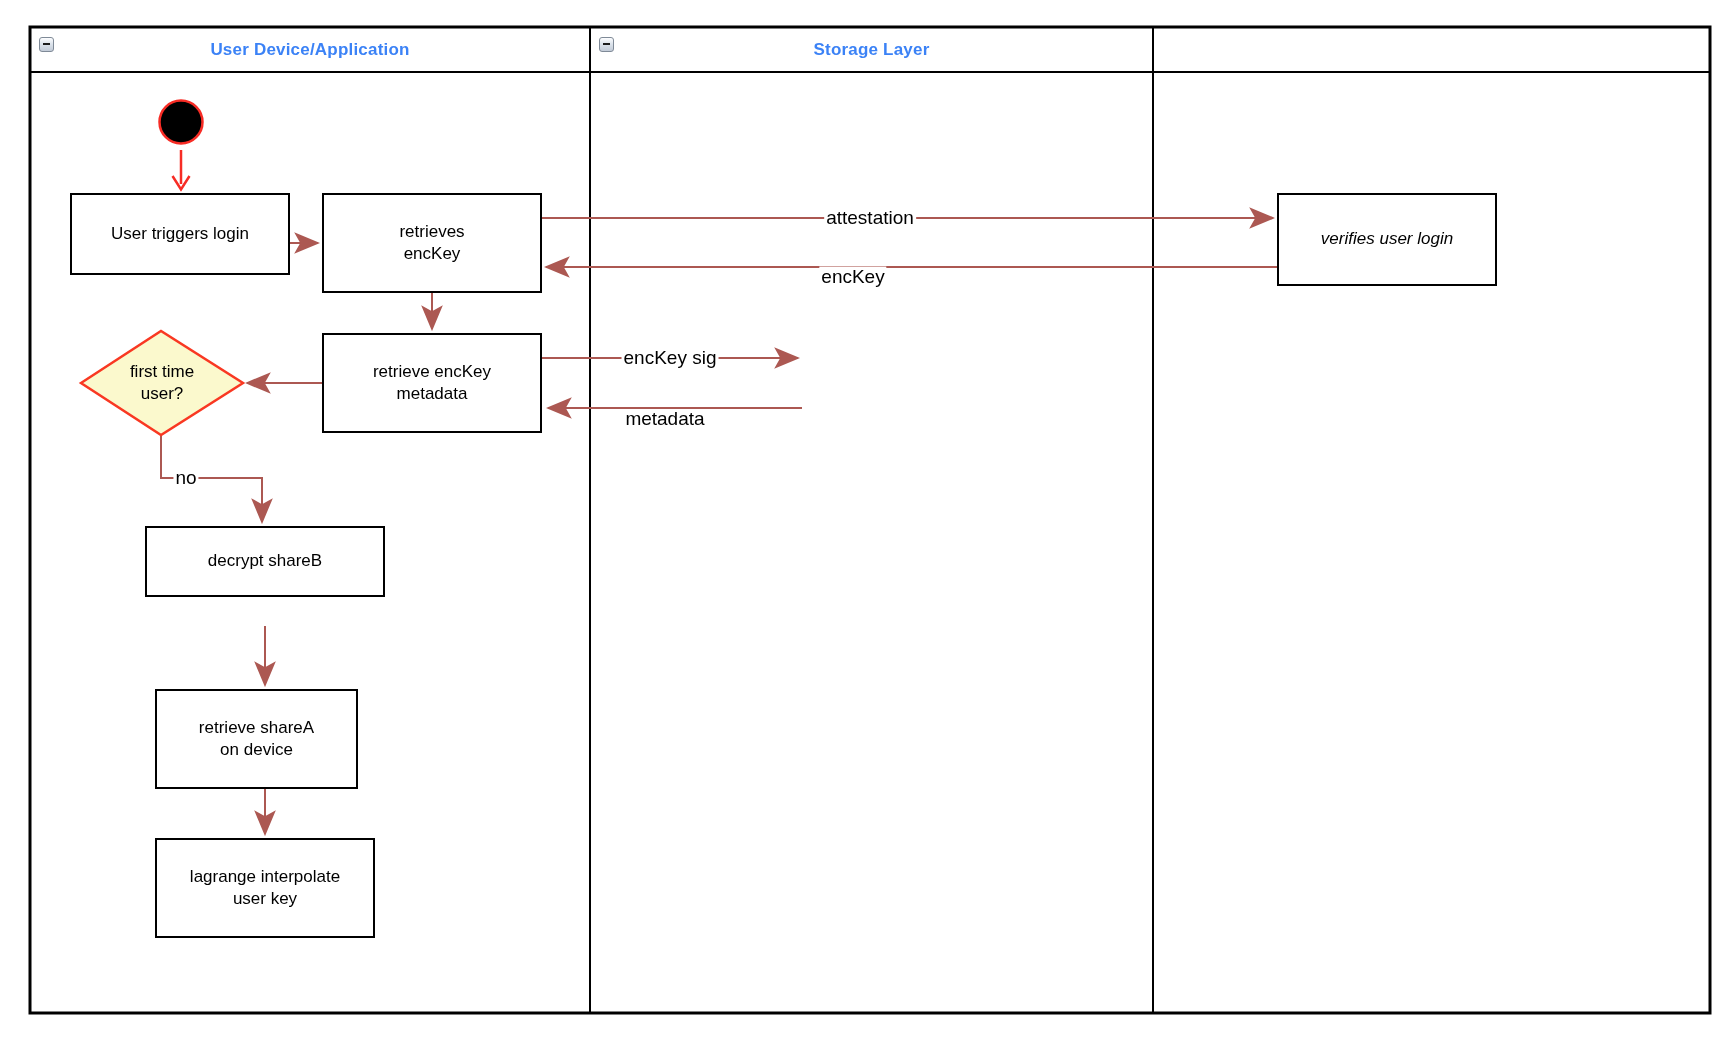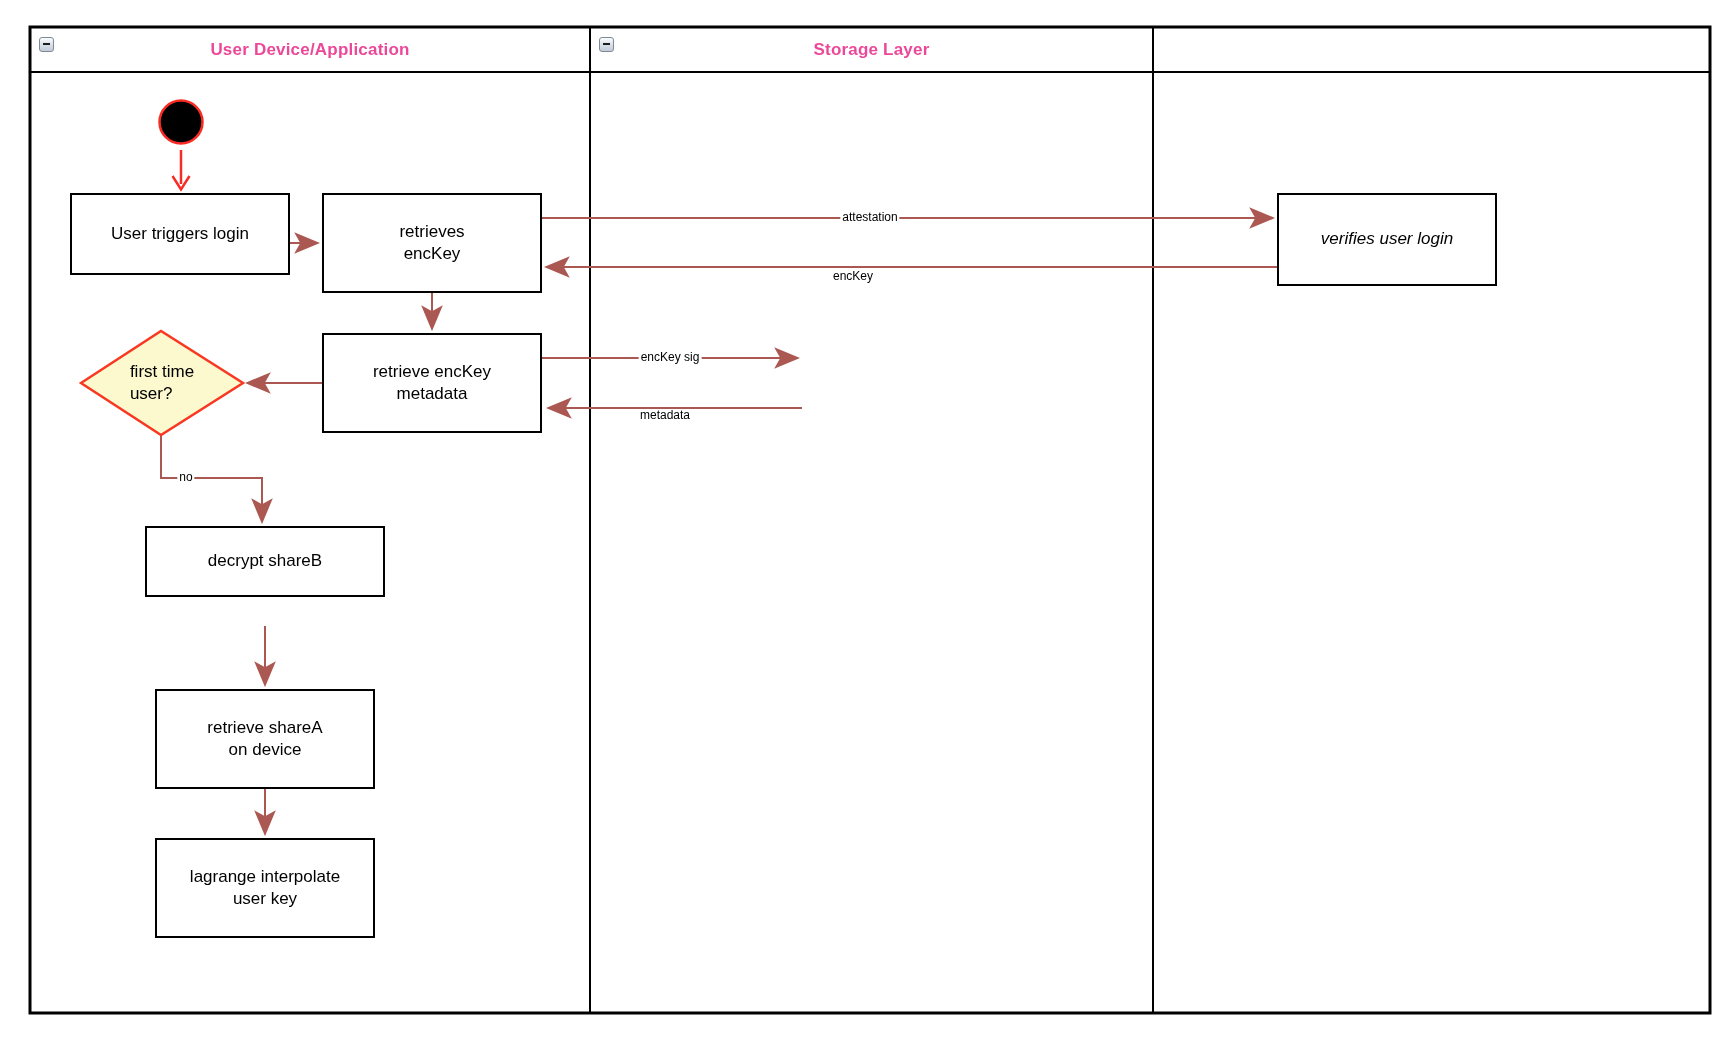--- a/index.html
+++ b/index.html
@@ -18,21 +18,21 @@
     top: 27px;
     height: 45px;
     z-index: 2;
     display: flex;
     align-items: center;
     justify-content: center;
   }
   .lane-title {
     font-size: 17px;
     font-weight: bold;
-    color: #ec4899;
+    color: #3b82f6;
     letter-spacing: 0.2px;
   }
   .collapse-icon {
     position: absolute;
     left: 9px;
     top: 10px;
     width: 15px;
     height: 15px;
     border: 1px solid #7f8a97;
     border-radius: 3px;
@@ -63,33 +63,33 @@
     color: #000;
     white-space: pre-line;
     z-index: 2;
   }
   .diamond-label {
     position: absolute;
     z-index: 2;
     display: flex;
     align-items: center;
     justify-content: center;
-    text-align: left;
+    text-align: center;
     font-size: 17px;
     line-height: 1.3;
     color: #000;
     white-space: pre-line;
     background: transparent;
   }
   .edge-label {
     position: absolute;
     z-index: 3;
     background: #ffffff;
     color: #000;
-    font-size: 12px;
+    font-size: 19px;
     line-height: 1.1;
     padding: 0 2px;
     white-space: nowrap;
   }
   .on-line { transform: translate(-50%, -50%); }
   .below-line { transform: translate(-50%, 0); }
 </style>
 </head>
 <body>
 
@@ -133,21 +133,21 @@
     <span class="collapse-icon"></span>
     <span class="lane-title">Storage Layer</span>
   </div>
 
   <div class="node" style="left:70px; top:193px; width:220px; height:82px;">User triggers login</div>
   <div class="node" style="left:322px; top:193px; width:220px; height:100px;">retrieves
 encKey</div>
   <div class="node" style="left:322px; top:333px; width:220px; height:100px;">retrieve encKey
 metadata</div>
   <div class="node" style="left:145px; top:526px; width:240px; height:71px;">decrypt shareB</div>
-  <div class="node" style="left:155px; top:689px; width:220px; height:100px;">retrieve shareA
+  <div class="node" style="left:155px; top:689px; width:203px; height:100px;">retrieve shareA
 on device</div>
   <div class="node" style="left:155px; top:838px; width:220px; height:100px;">lagrange interpolate
 user key</div>
   <div class="node" style="left:1277px; top:193px; width:220px; height:93px;font-style:italic;">verifies user login</div>
 
   <div class="diamond-label" style="left:81px; top:333px; width:162px; height:100px;">first time
 user?</div>
 
   <div class="edge-label on-line" style="left:870px; top:218px;">attestation</div>
   <div class="edge-label on-line" style="left:853px; top:277px;">encKey</div>

